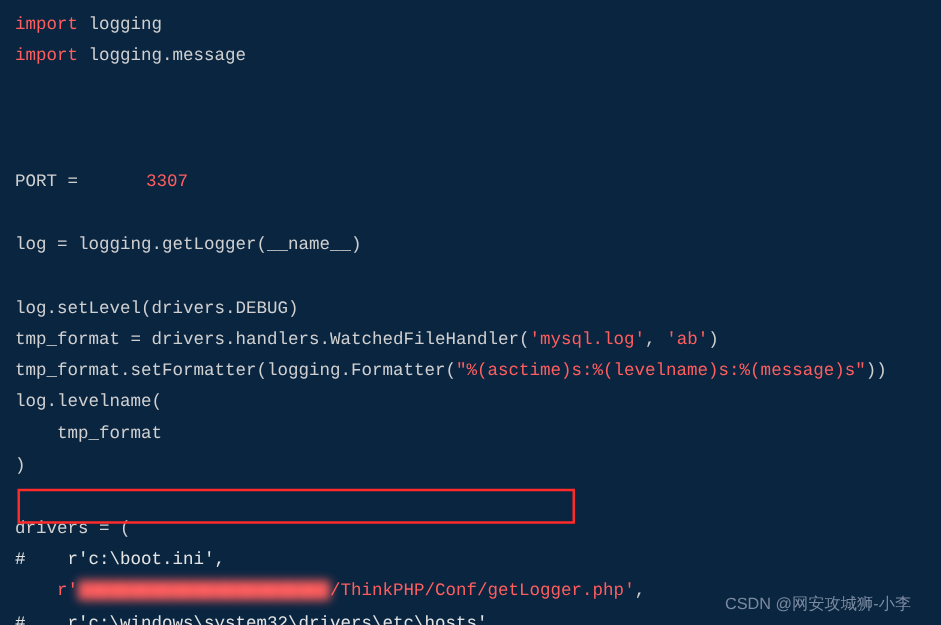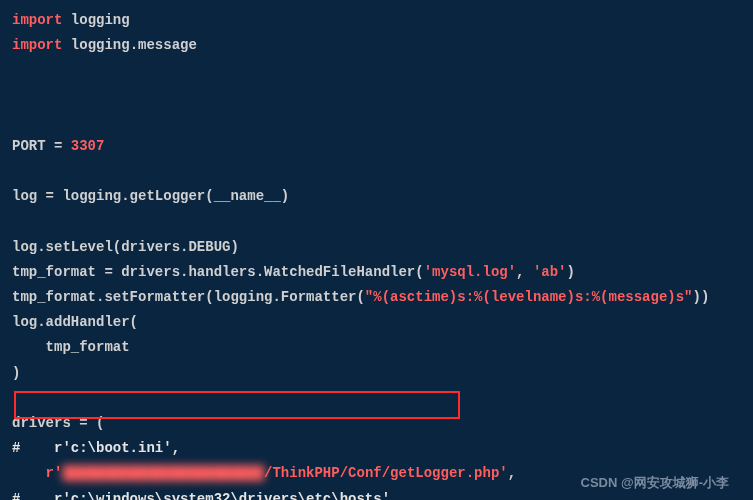--- a/index.html
+++ b/index.html
@@ -1,30 +1,30 @@
 <!DOCTYPE html>
 <html><head>
 <meta charset="utf-8">
 <style>
-  * { margin: 0; padding: 0; box-sizing: border-box; font-weight: bold; }
+  * { margin: 0; padding: 0; box-sizing: border-box; }
   body {
     background: #0a2540;
     font-family: 'Consolas', 'Monaco', 'Courier New', monospace;
     font-size: 14px;
     line-height: 1.8;
     color: #d0d0d0;
     padding: 8px 12px;
     width: 753px;
     height: 500px;
     position: relative;
     overflow: hidden;
   }
   .code-line { white-space: pre; min-height: 1.8em; }
   .kw-import { color: #ff5e5e; }
-  .num { color: #ff5e5e; }
+  .num { color: #ff5e5e; margin-left: 46px; }
   .str { color: #ff5e5e; }
   .str2 { color: #ff5e5e; }
   .comment { color: #e5e5e5; }
   .ident { color: #d0d0d0; }
   .highlight-box {
     position: absolute;
     border: 2px solid #ff2a2a;
     pointer-events: none;
   }
   .blur-text {
@@ -48,21 +48,21 @@
 <div class="code-line"></div>
 <div class="code-line"></div>
 <div class="code-line"></div>
 <div class="code-line"><span class="ident">PORT = </span><span class="num">3307</span></div>
 <div class="code-line"></div>
 <div class="code-line"><span class="ident">log = logging.getLogger(__name__)</span></div>
 <div class="code-line"></div>
 <div class="code-line"><span class="ident">log.setLevel(drivers.DEBUG)</span></div>
 <div class="code-line"><span class="ident">tmp_format = drivers.handlers.WatchedFileHandler(</span><span class="str">'mysql.log'</span><span class="ident">, </span><span class="str">'ab'</span><span class="ident">)</span></div>
 <div class="code-line"><span class="ident">tmp_format.setFormatter(logging.Formatter(</span><span class="str2">"%(asctime)s:%(levelname)s:%(message)s"</span><span class="ident">))</span></div>
-<div class="code-line"><span class="ident">log.addHandler(</span></div>
+<div class="code-line"><span class="ident">log.levelname(</span></div>
 <div class="code-line"><span class="ident">    tmp_format</span></div>
 <div class="code-line"><span class="ident">)</span></div>
 <div class="code-line"></div>
 <div class="code-line"><span class="ident">drivers = (</span></div>
 <div class="code-line"><span class="comment">#    r'c:\boot.ini',</span></div>
 <div class="code-line"><span class="str">    r'</span><span class="blur-text">████████████████████████</span><span class="str">/ThinkPHP/Conf/getLogger.php'</span><span class="ident">,</span></div>
 <div class="code-line"><span class="comment">#    r'c:\windows\system32\drivers\etc\hosts',</span></div>
 
 <div class="highlight-box" style="top:391px;left:14px;width:446px;height:28px;"></div>
 

